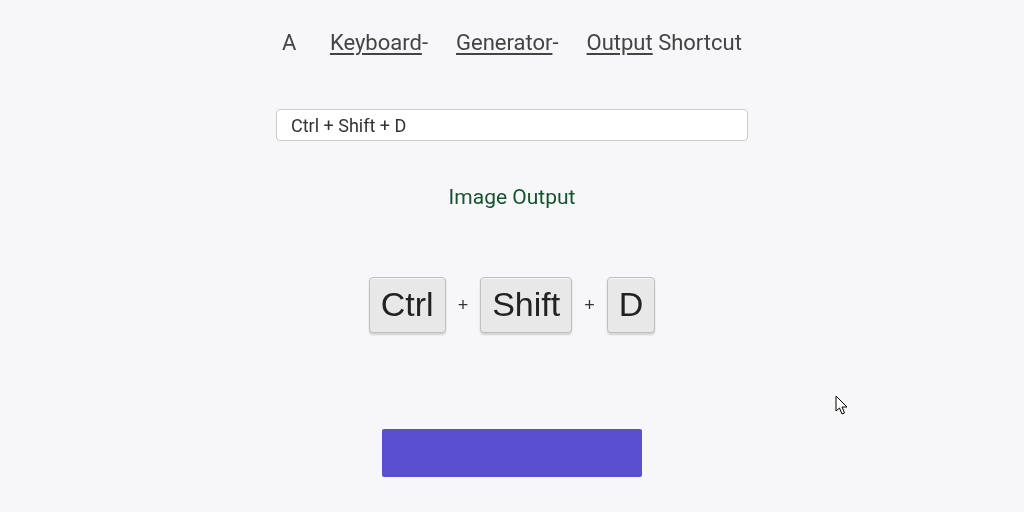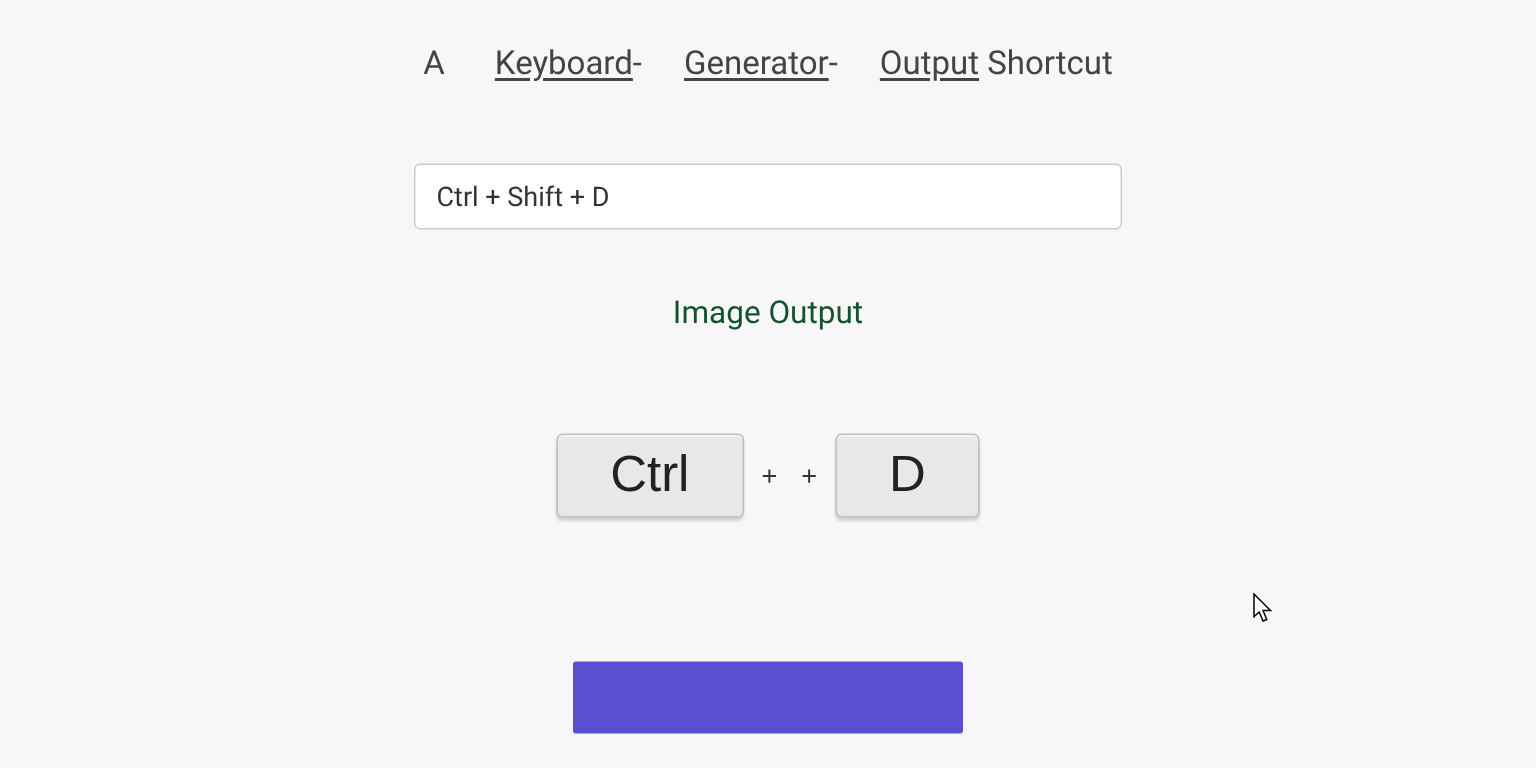--- a/index.html
+++ b/index.html
@@ -31,21 +31,21 @@
     .subtitle .underlined {
       text-decoration: underline;
       text-underline-offset: 3px;
       margin-left: 28px;
     }
     .input-wrap {
       margin-top: 54px;
     }
     .shortcut-input {
       width: 472px;
-      height: 44px;
+      height: 32px;
       padding: 8px 14px;
       font-size: 18px;
       color: #333;
       background: #fff;
       border: 1px solid #ccc;
       border-radius: 4px;
       outline: none;
       font-family: inherit;
     }
     .output-label {
@@ -58,21 +58,21 @@
       display: flex;
       align-items: center;
       justify-content: center;
       margin-top: 68px;
       gap: 8px;
     }
     .keycap {
       display: inline-flex;
       align-items: center;
       justify-content: center;
-      padding: 8px 35px;
+      padding: 8px 11px;
       font-size: 34px;
       font-family: Arial, sans-serif;
       color: #222;
       background: #e8e8e8;
       border: 1px solid #bfbfbf;
       border-radius: 4px;
       box-shadow: 0 2px 2px rgba(0,0,0,0.15), inset 0 1px 0 rgba(255,255,255,0.6);
       line-height: 1.1;
       min-height: 56px;
     }
@@ -112,20 +112,21 @@
 
   <div class="input-wrap">
     <input type="text" class="shortcut-input" value="Ctrl + Shift + D" style="">
   </div>
 
   <div class="output-label">Image Output</div>
 
   <div class="key-row">
     <span class="keycap">Ctrl</span>
     <span class="plus">+</span>
+    <span class="keycap">Shift</span>
     <span class="plus">+</span>
     <span class="keycap">D</span>
   </div>
 
   <button class="action-button"></button>
 </div>
 
 <div class="cursor">
   <svg width="16" height="22" viewBox="0 0 16 22">
     <path d="M1 1 L1 16 L4.5 13 L7 19 L9.5 18 L7 12 L12 12 Z" fill="white" stroke="black" stroke-width="1"></path>

